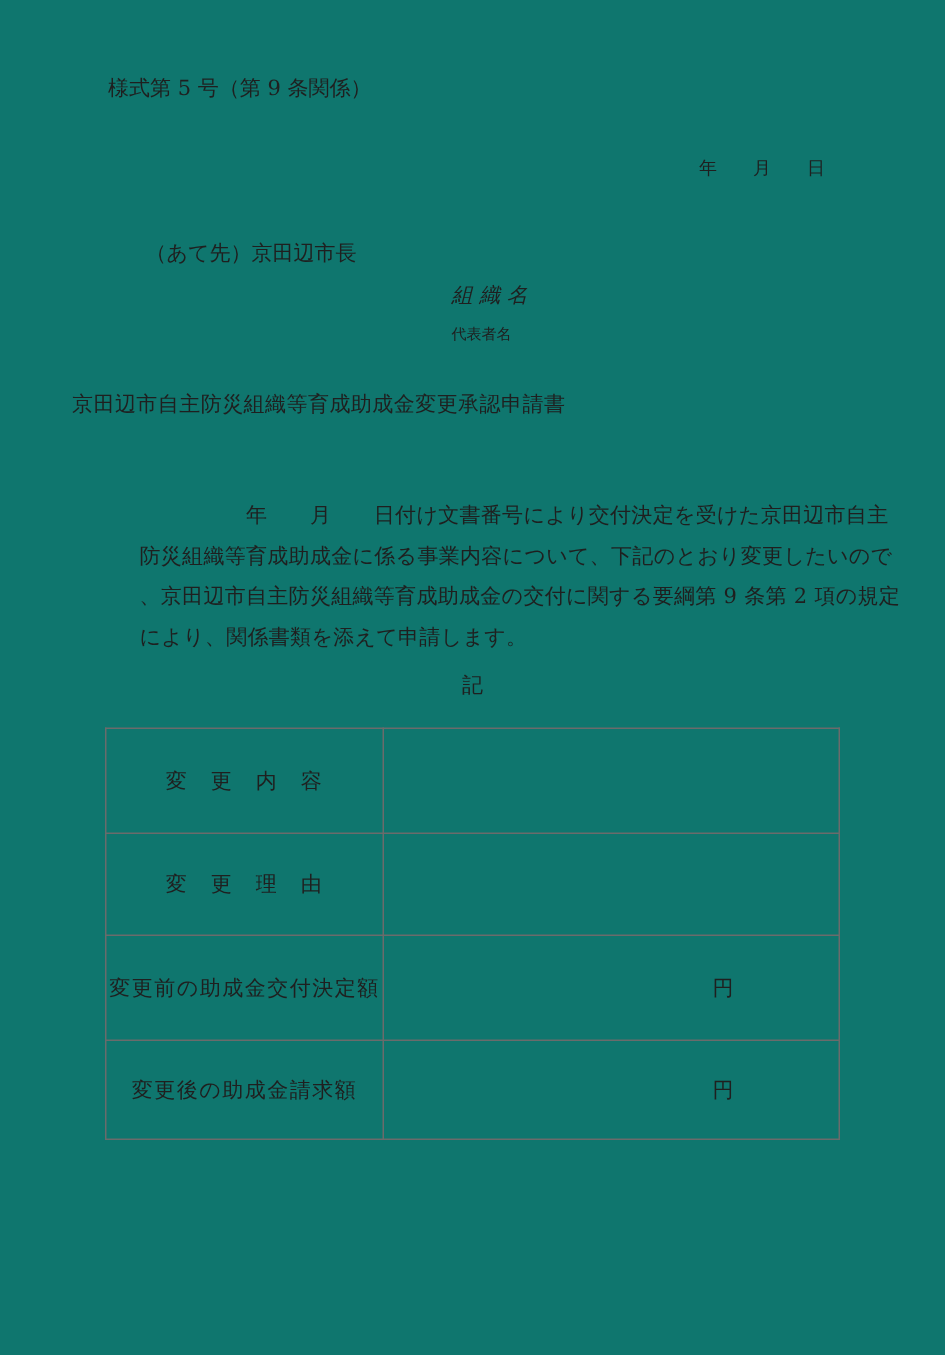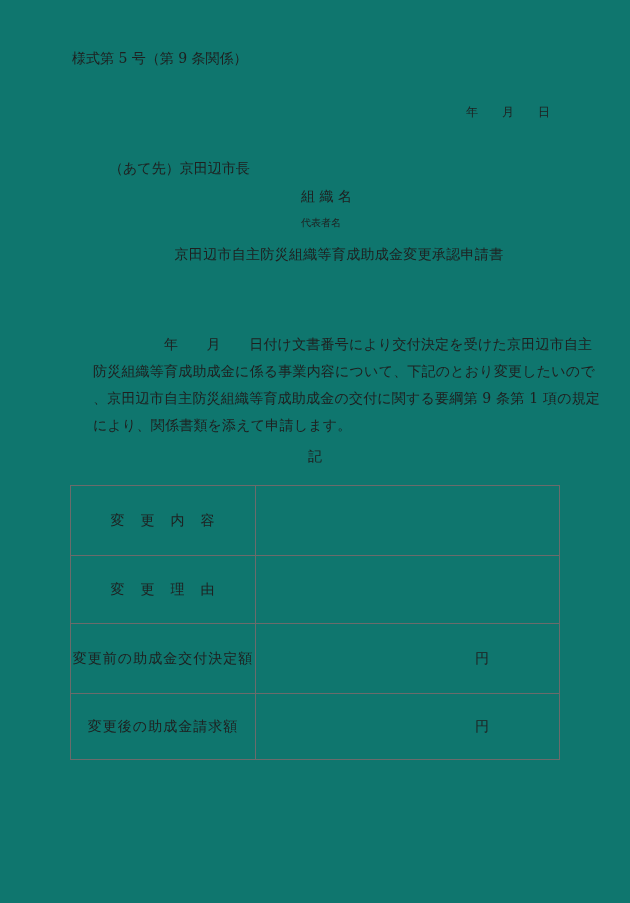--- a/index.html
+++ b/index.html
@@ -29,42 +29,42 @@
     right: 80px;
     font-size: 12px;
     white-space: nowrap;
   }
   .addressee {
     position: absolute;
     left: 97px;
     top: 160px;
     font-size: 14px;
     white-space: nowrap;
-    margin-left: 12px;
   }
   .org-name {
     position: absolute;
     left: 301px;
     top: 188px;
     font-size: 14px;
     white-space: nowrap;
+    font-style: italic;
   }
   .rep-name {
     position: absolute;
     left: 301px;
     top: 216px;
     font-size: 10px;
     white-space: nowrap;
   }
   .doc-title {
     position: absolute;
     left: 0;
     right: 0;
-    top: 246px;
-    text-align: center;
+    top: 261px;
+    text-align: left;
     font-size: 14px;
     letter-spacing: 0.3px;
     white-space: nowrap;
     padding-left: 48px;
   }
   .body-text {
     position: absolute;
     left: 64px;
     top: 331px;
     width: 502px;
@@ -125,21 +125,21 @@
 
   <div class="org-name">組 織 名</div>
 
   <div class="rep-name">代表者名</div>
 
   <div class="doc-title">京田辺市自主防災組織等育成助成金変更承認申請書</div>
 
   <div class="body-text">
     <div class="body-line">　　　　　年　　月　　日付け文書番号により交付決定を受けた京田辺市自主</div>
     <div class="body-line">防災組織等育成助成金に係る事業内容について、下記のとおり変更したいので</div>
-    <div class="body-line">、京田辺市自主防災組織等育成助成金の交付に関する要綱第 9 条第 1 項の規定</div>
+    <div class="body-line">、京田辺市自主防災組織等育成助成金の交付に関する要綱第 9 条第 2 項の規定</div>
     <div class="body-line">により、関係書類を添えて申請します。</div>
   </div>
 
   <div class="record-marker">記</div>
 
   <table class="form-table">
     <tbody>
         <tr class="row-1">
       <td class="label-cell">変　更　内　容</td>
       <td class="value-cell"></td>

